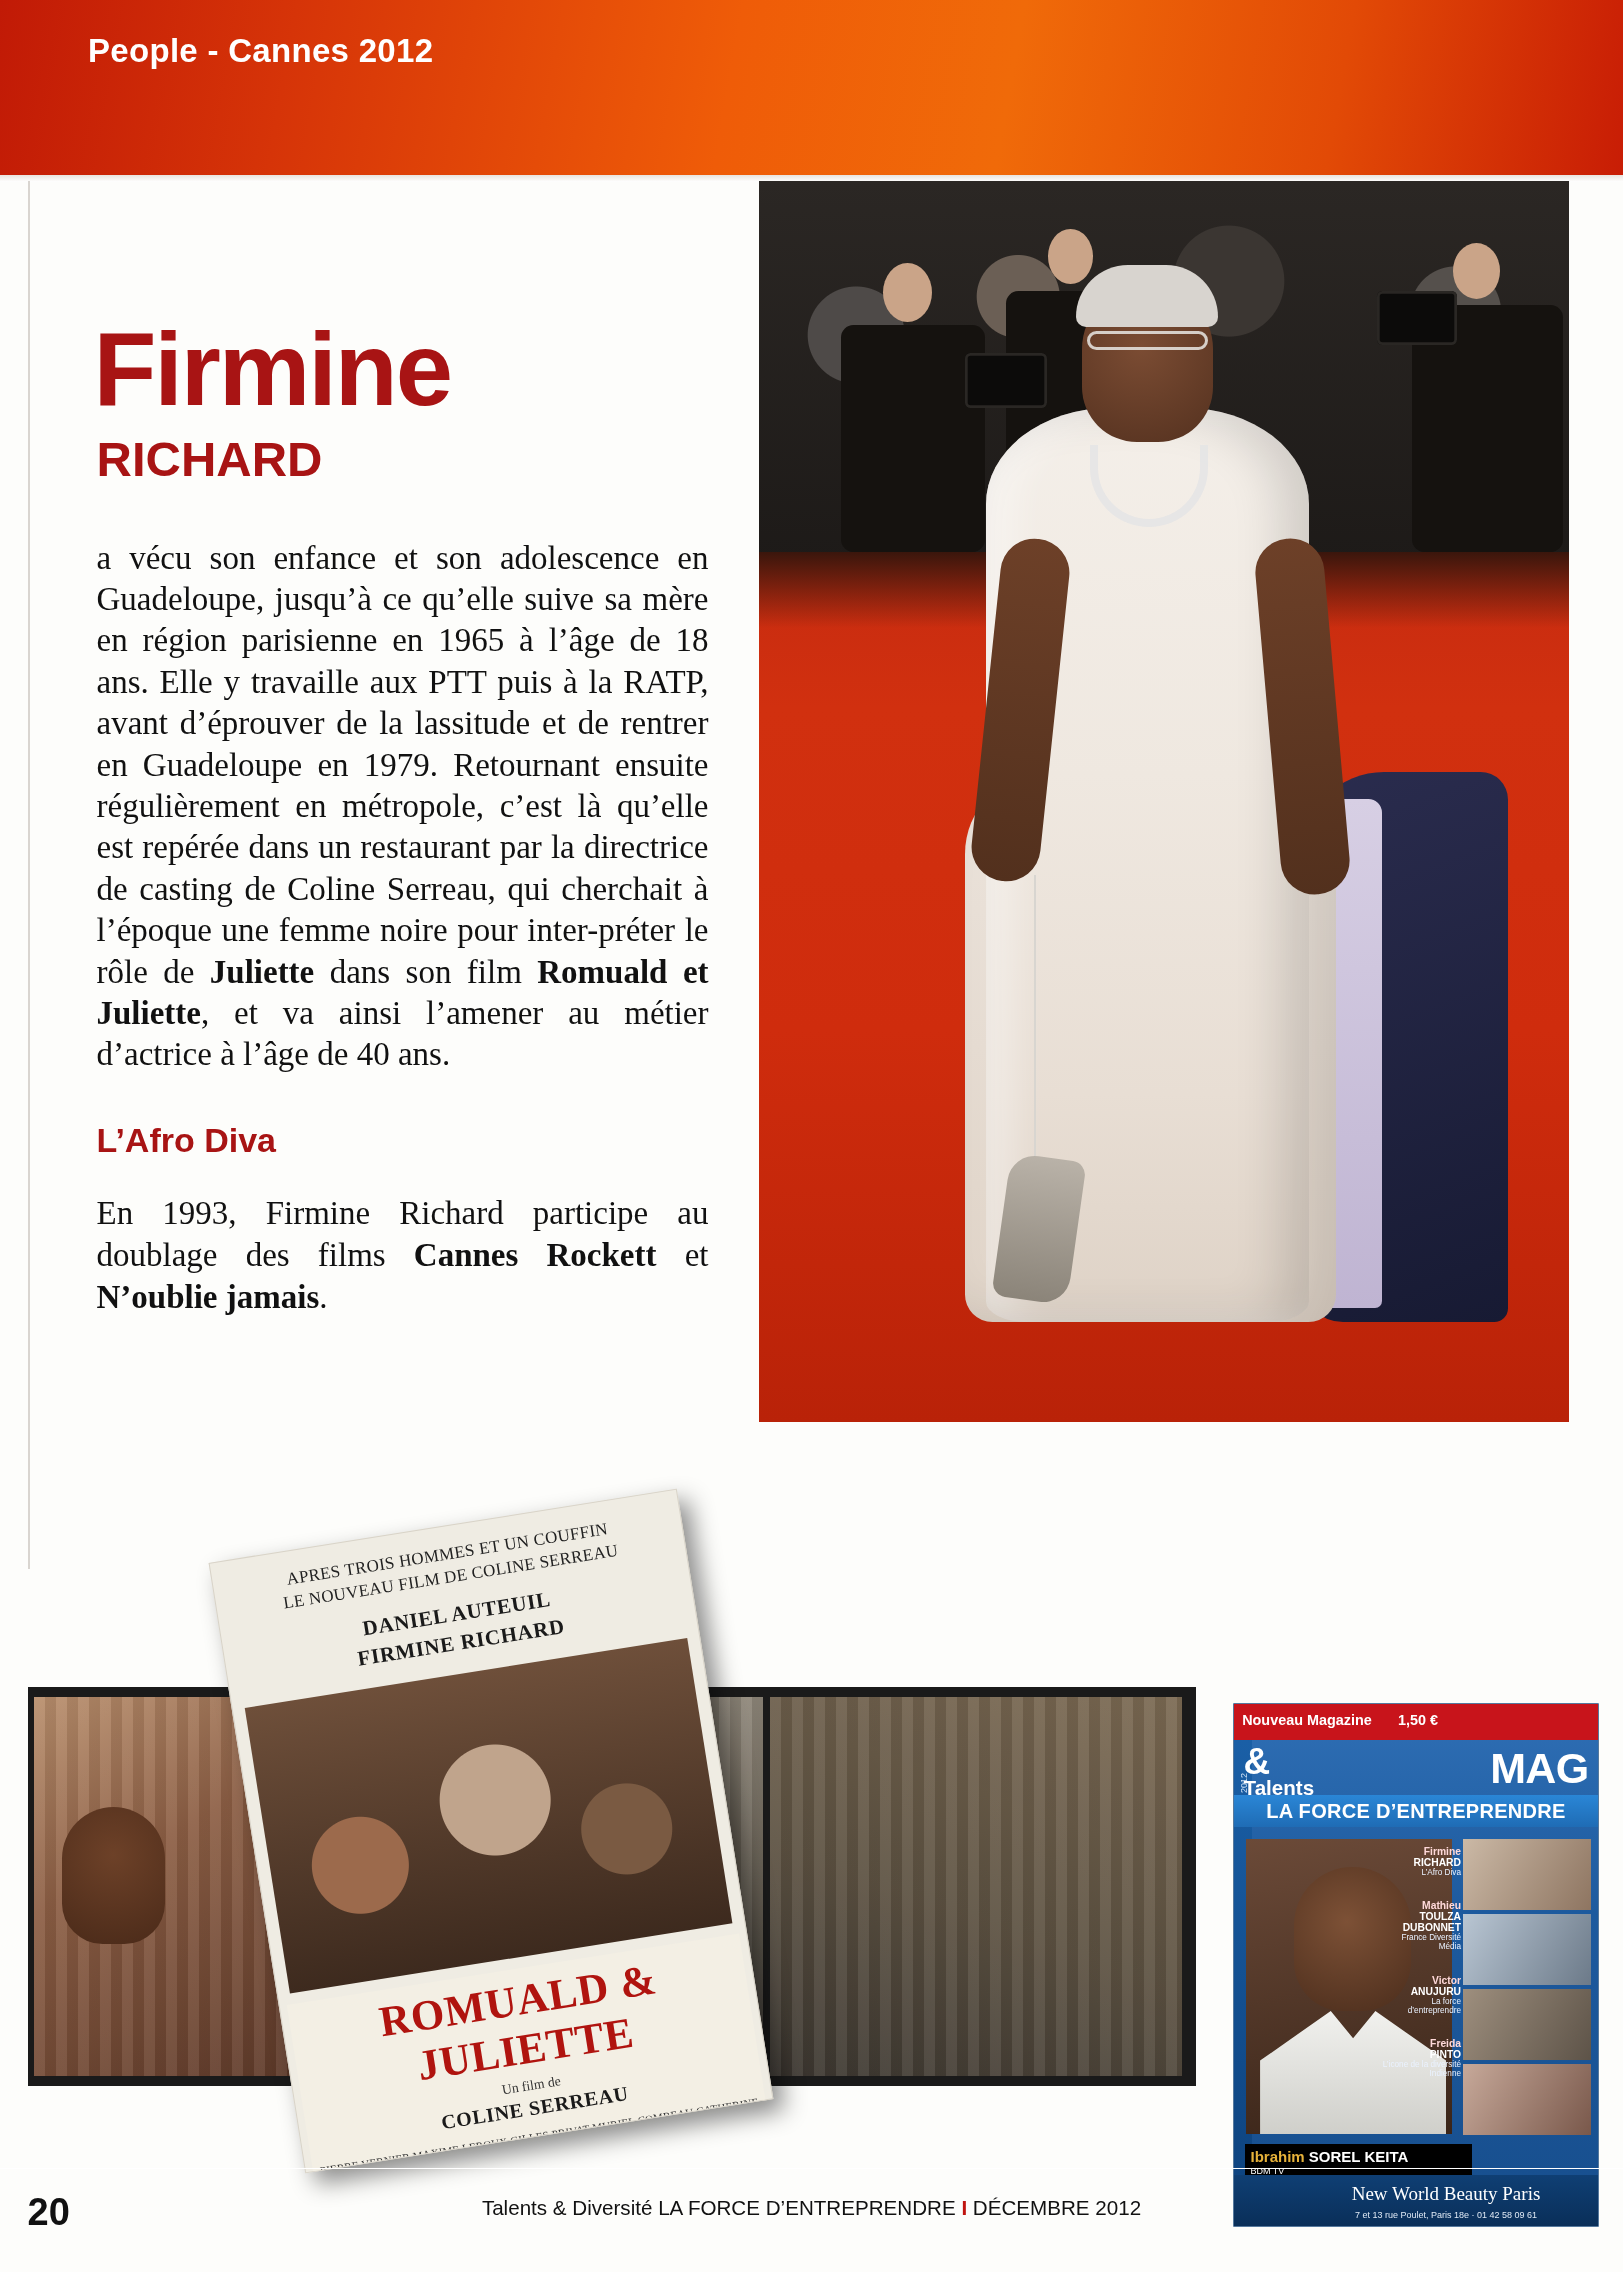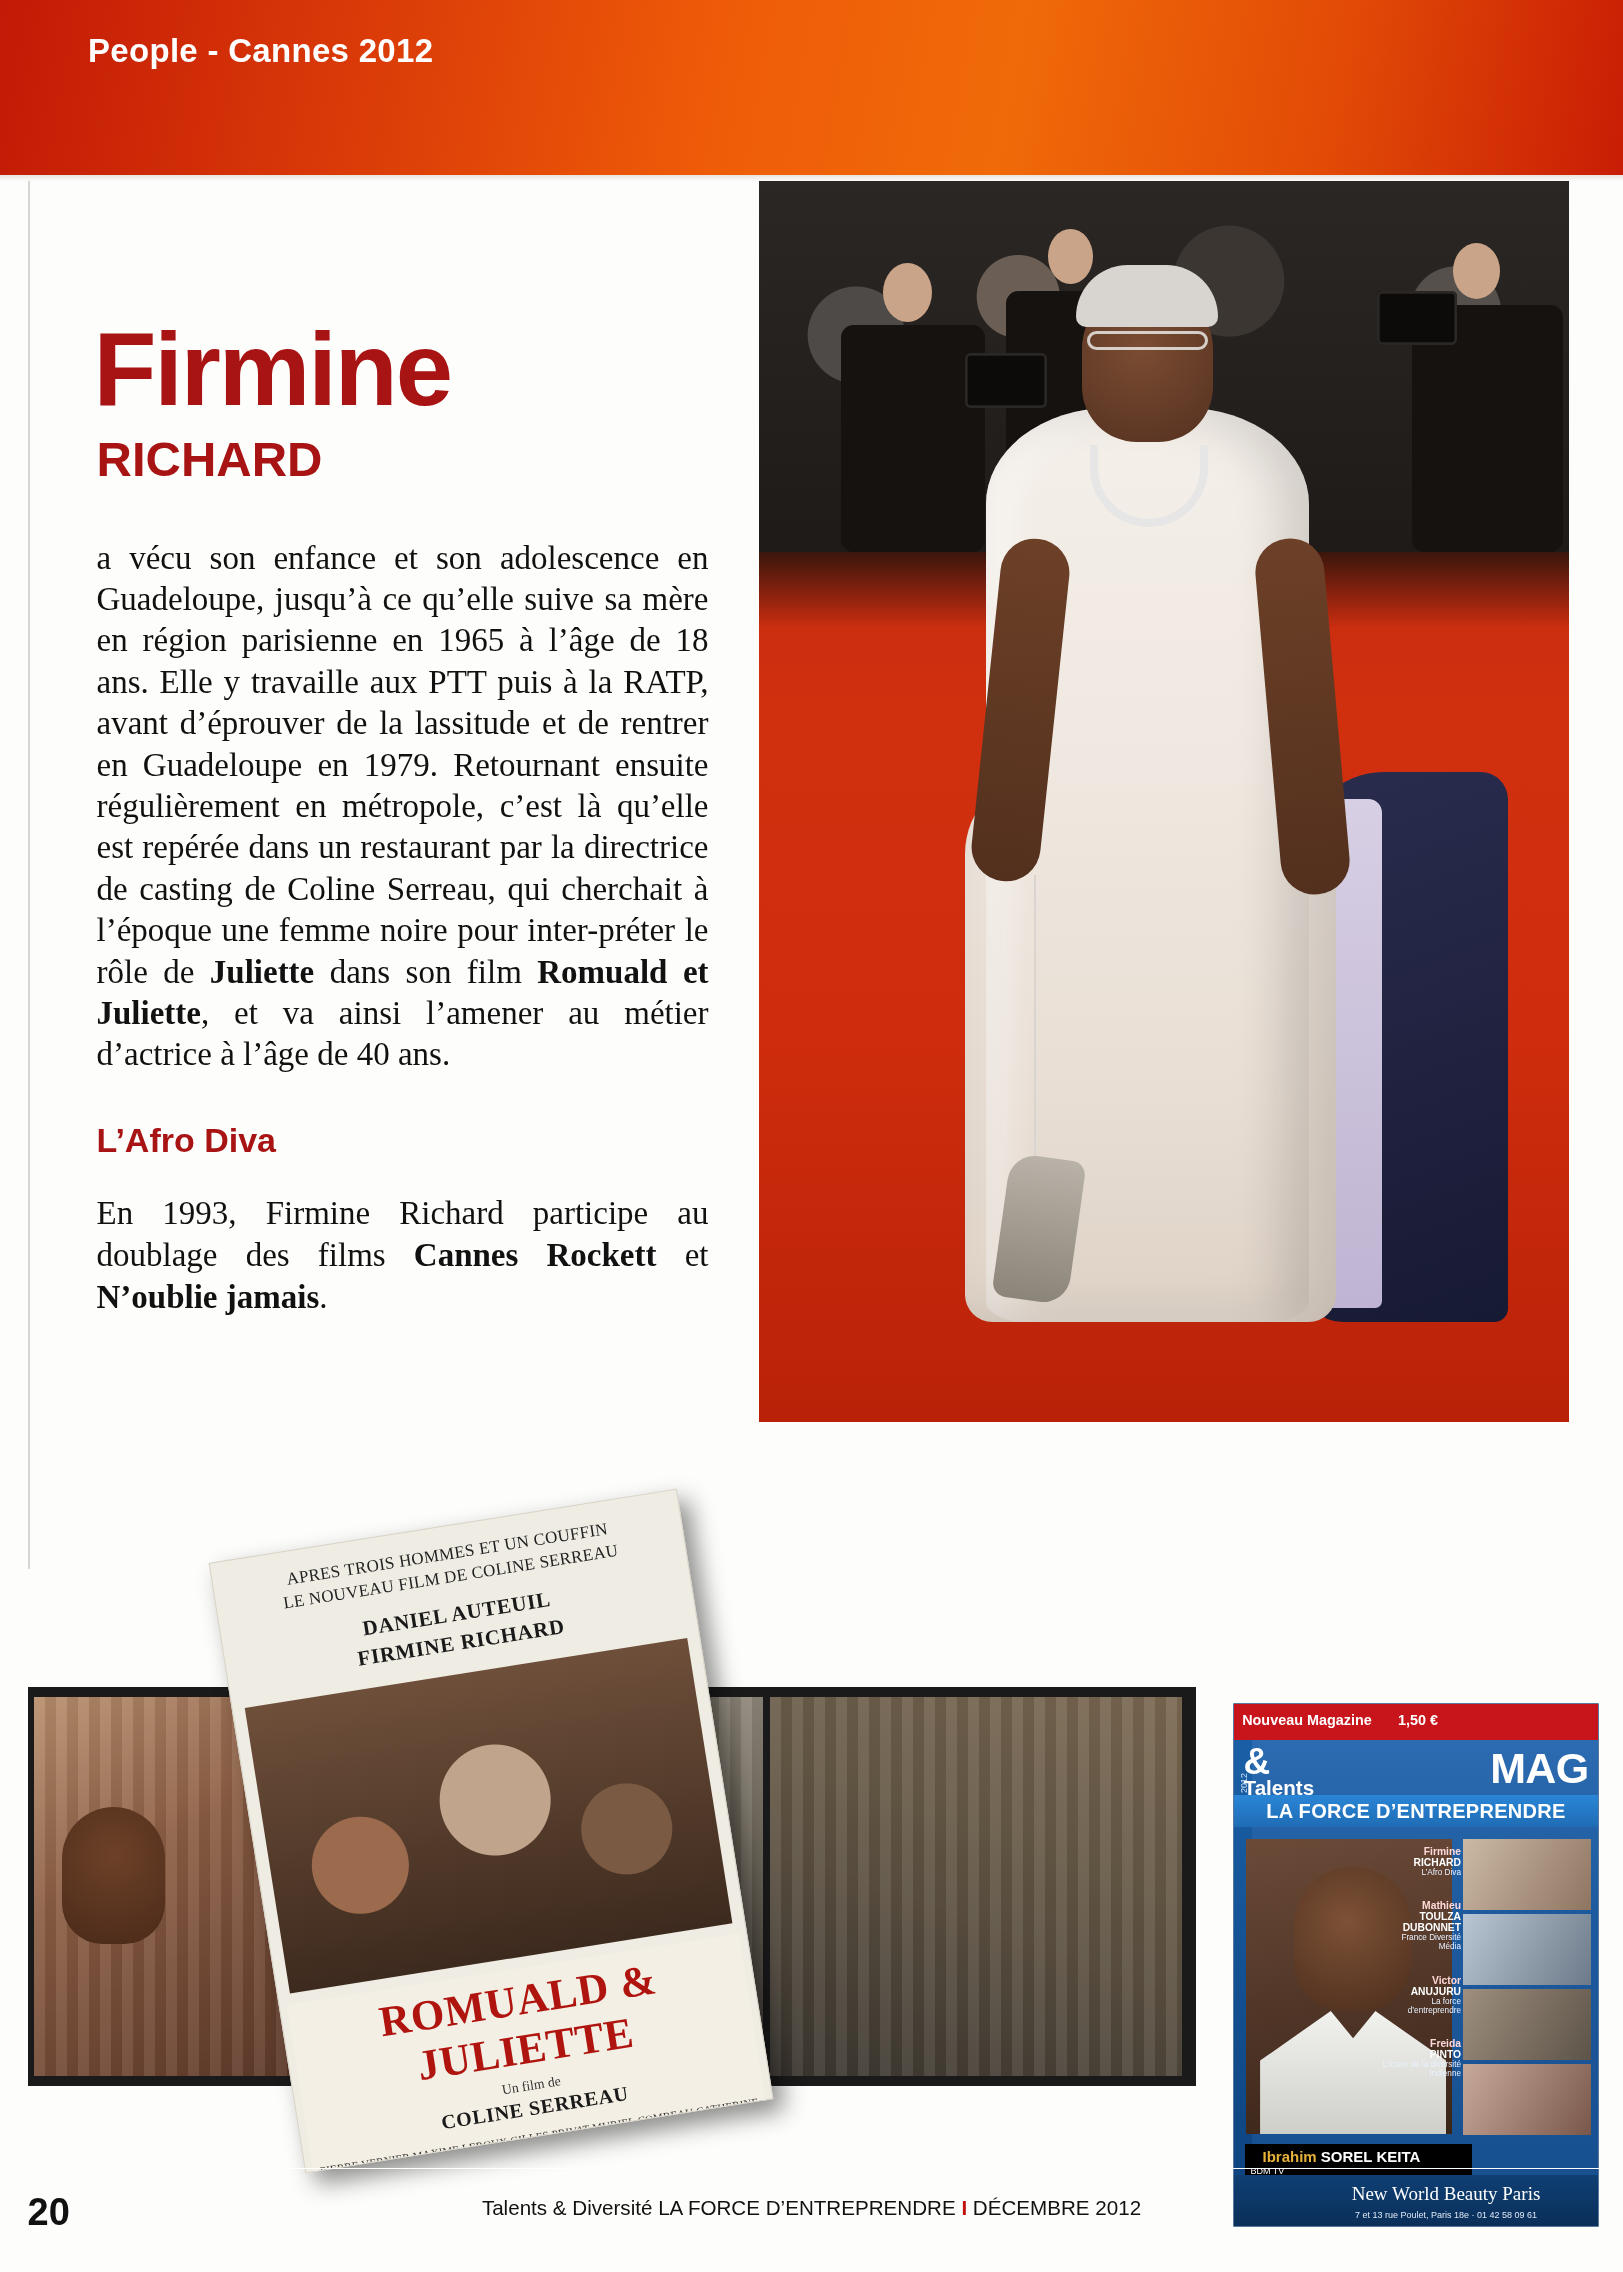--- a/index.html
+++ b/index.html
@@ -329,21 +329,21 @@
   .mag-caps { position:absolute; right:137px; top:142px; width:82px; text-align:right; color:#fff;
     font-family:"Liberation Sans", sans-serif;}
   .mag-cap { margin-bottom: 23.4px; }
   .mag-cap .n1 { font-size: 10.3px; font-weight:bold; color:#ffd9d9;}
   .mag-cap .n2 { font-size: 10.3px; font-weight:bold; color:#ffffff;}
   .mag-cap .n3 { font-size: 8.2px; color:#eaf2ff;}
   .mag-keita {
     position:absolute; left:11px; top:440px; width:227px; background:#000;
     padding: 4.1px 5.5px;
   }
-  .mag-keita .k1 { font-family:"Liberation Sans", sans-serif; font-weight:bold; color:#fff; font-size:15px;margin-left:12px;}
+  .mag-keita .k1 { font-family:"Liberation Sans", sans-serif; font-weight:bold; color:#fff; font-size:15px;}
   .mag-keita .k1 em { color:#e7b23a; font-style:normal;}
   .mag-keita .k2 { font-family:"Liberation Sans", sans-serif; color:#fff; font-size:9px; margin-top:1.4px;}
   .mag-bottom {
     position:absolute; left:0; bottom:0; width:424px; height:51px;
     background: linear-gradient(#0f3f74,#0a2f59); text-align:center;
   }
   .mag-bottom .b1 { font-family:"Liberation Serif", serif; color:#fff; font-size:19px; padding-top:8.2px;}
   .mag-bottom .b2 { font-family:"Liberation Sans", sans-serif; color:#dfe9f5; font-size:9px; margin-top:5px;}
   .mag-spine {
     position:absolute; left:0; top:36px; width:18px; height:440px;

